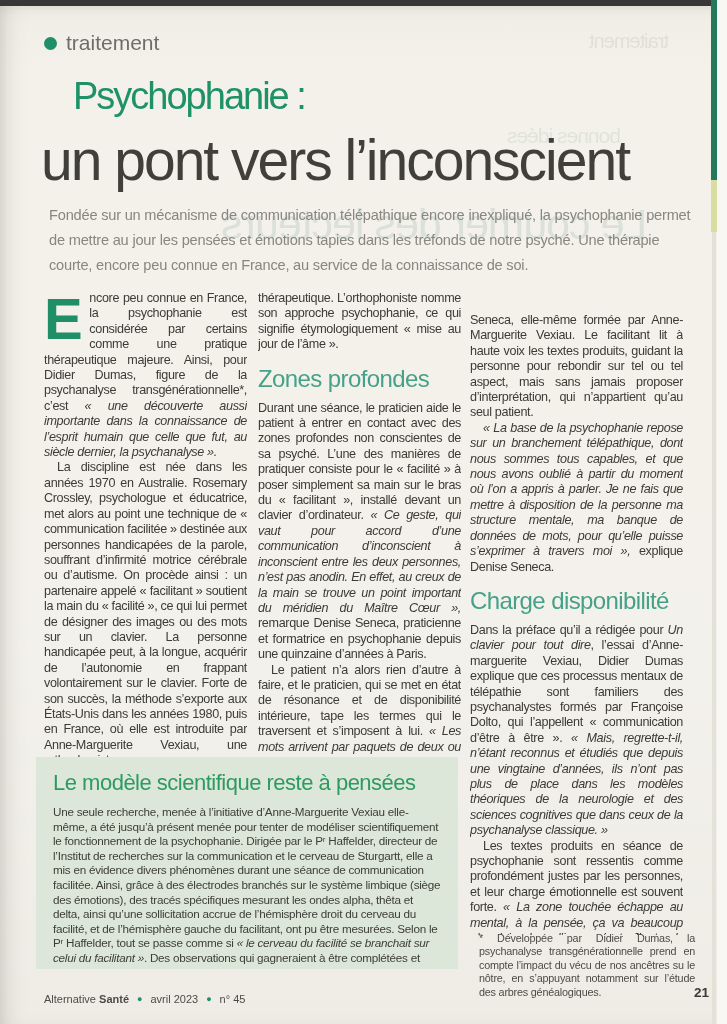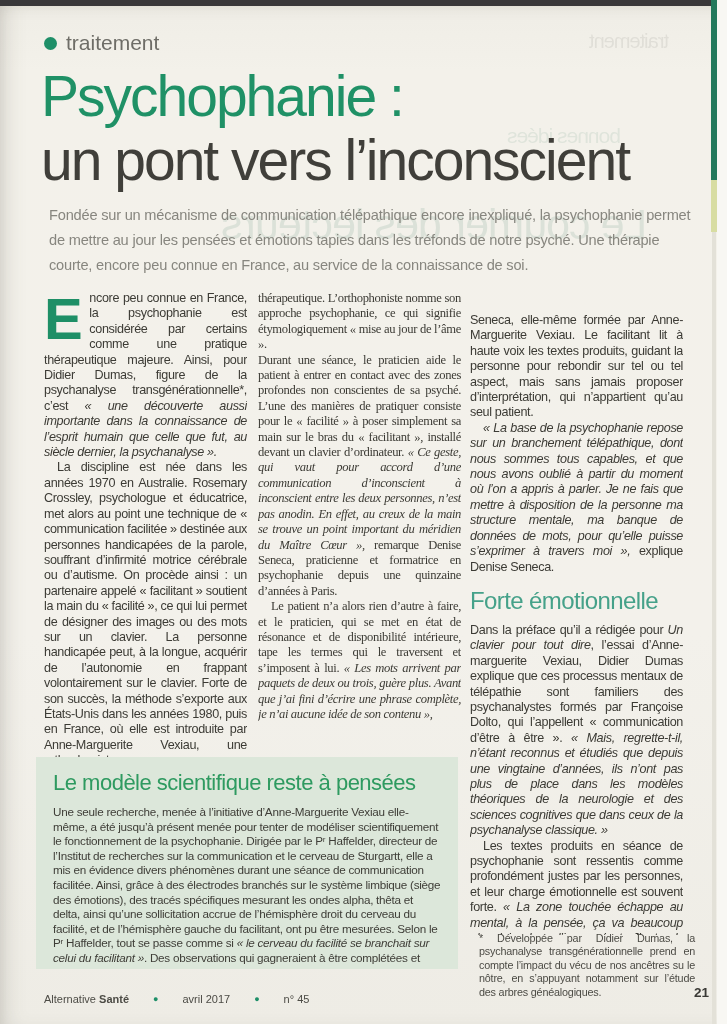--- a/index.html
+++ b/index.html
@@ -18,51 +18,51 @@
     letter-spacing:-1px;white-space:nowrap;pointer-events:none;}
   .ghost-headline{left:222px;top:200px;font-size:43px;}
   .ghost-tag{left:508px;top:124px;font-size:21px;opacity:.17;}
   .ghost-kicker{left:590px;top:30px;font-size:20px;color:#8a8a84;opacity:.16;}
   
   .kicker{position:absolute;left:44px;top:31px;display:flex;align-items:center;gap:9px;
     font-size:21px;color:#6e6d67;}
   .kdot{width:13px;height:13px;border-radius:50%;background:#1e8f68;display:inline-block;}
   
   .title{position:absolute;left:41px;top:64px;margin:0;font-weight:400;}
-  .t1{display:block;font-size:57px;line-height:64px;letter-spacing:-2px;color:#1f9166;}
+  .t1{display:block;font-size:38px;line-height:64px;letter-spacing:-2px;color:#1f9166;margin-left:32px;}
   .t2{display:block;font-size:57px;line-height:64px;letter-spacing:-2px;color:#403f3a;}
   
   .lede{position:absolute;left:44px;top:198px;width:650px;margin:5px;
     font-size:14.6px;line-height:25px;letter-spacing:-.2px;color:#87867f;}
   
   .col{position:absolute;top:291px;width:203px;overflow:hidden;
     font-size:12.6px;line-height:15.4px;letter-spacing:-.35px;
     color:#3c3b35;text-align:justify;}
   .col1{left:44px;height:466px;}
-  .col2{left:258px;height:466px;font-family:Liberation Serif, serif;}
+  .col2{left:258px;height:466px;}
   .col3{left:470px;width:213px;height:622px;margin-top:22px;}
   .bp{margin:0;}
   .ind{text-indent:13px;}
   .it{font-style:italic;}
   .sec-h{font-size:24px;line-height:27px;color:#45a189;letter-spacing:-.6px;
     margin:12px 0 9px;text-align:left;font-weight:400;}
   .drop{float:left;font-size:58px;line-height:49px;font-weight:700;color:#1e8f66;
     margin:3px 7px 0 0;}
   
   .green-box{position:absolute;left:36px;top:757px;width:422px;height:212px;
     background:#dce7da;box-sizing:border-box;padding:13px 17px;overflow:hidden;}
   .box-title{font-size:22px;line-height:26px;color:#2e9a60;letter-spacing:-.5px;
     margin:0 0 9px 0;font-weight:400;}
   .box-body{margin:0;font-size:11.7px;line-height:14.6px;letter-spacing:-.25px;
     color:#3e3d37;text-align:left;}
   
   .footnote{position:absolute;left:471px;top:924px;width:216px;margin:8px;
     font-size:10.8px;line-height:13.4px;letter-spacing:-.2px;color:#4c4b45;text-align:justify;}
   
-  .footer{position:absolute;left:44px;top:993px;display:flex;align-items:center;gap:24px;
+  .footer{position:absolute;left:44px;top:993px;display:flex;align-items:center;gap:8px;
     font-size:11px;color:#4c4b45;}
   .fdot{color:#1e8f68;font-size:9px;line-height:1;}
   .pagenum{position:absolute;left:694px;top:985px;font-size:13.5px;font-weight:700;color:#3a3935;}
 </style>
 </head>
 <body>
 
 <div class="paper">
 
   <div class="ghost ghost-headline">Le courrier des lecteurs</div>
@@ -86,41 +86,42 @@
   </h1>
 
   <p class="lede">Fondée sur un mécanisme de communication télépathique encore inexpliqué, la psychophanie permet de mettre au jour les pensées et émotions tapies dans les tréfonds de notre psyché. Une thérapie courte, encore peu connue en France, au service de la connaissance de soi.</p>
 
   <div class="col col1">
       <p class="bp"><span class="drop">E</span><span>ncore peu connue en France, la psychophanie est considérée par certains comme une pratique thérapeutique majeure. Ainsi, pour Didier Dumas, figure de la psychanalyse transgénérationnelle*, c’est </span><span class="it">« une découverte aussi importante dans la connaissance de l’esprit humain que celle que fut, au siècle dernier, la psychanalyse ».</span></p>
       <p class="bp ind"><span>La discipline est née dans les années 1970 en Australie. Rosemary Crossley, psychologue et éducatrice, met alors au point une technique de « communication facilitée » destinée aux personnes handicapées de la parole, souffrant d’infirmité motrice cérébrale ou d’autisme. On procède ainsi : un partenaire appelé « facilitant » soutient la main du « facilité », ce qui lui permet de désigner des images ou des mots sur un clavier. La personne handicapée peut, à la longue, acquérir de l’autonomie en frappant volontairement sur le clavier. Forte de son succès, la méthode s’exporte aux États-Unis dans les années 1980, puis en France, où elle est introduite par Anne-Marguerite Vexiau, une orthophoniste.</span></p>
     </div>
   <div class="col col2">
       <p class="bp"><span>thérapeutique. L’orthophoniste nomme son approche psychophanie, ce qui signifie étymologiquement « mise au jour de l’âme ».</span></p>
+      <div class="sec-h">Zones profondes</div>
       <p class="bp"><span>Durant une séance, le praticien aide le patient à entrer en contact avec des zones profondes non conscientes de sa psyché. L’une des manières de pratiquer consiste pour le « facilité » à poser simplement sa main sur le bras du « facilitant », installé devant un clavier d’ordinateur. </span><span class="it">« Ce geste, qui vaut pour accord d’une communication d’inconscient à inconscient entre les deux personnes, n’est pas anodin. En effet, au creux de la main se trouve un point important du méridien du Maître Cœur »,</span><span> remarque Denise Seneca, praticienne et formatrice en psychophanie depuis une quinzaine d’années à Paris.</span></p>
       <p class="bp ind"><span>Le patient n’a alors rien d’autre à faire, et le praticien, qui se met en état de résonance et de disponibilité intérieure, tape les termes qui le traversent et s’imposent à lui. </span><span class="it">« Les mots arrivent par paquets de deux ou trois, guère plus. Avant que j’ai fini d’écrire une phrase complète, je n’ai aucune idée de son contenu »,</span></p>
     </div>
   <div class="col col3">
       <p class="bp"><span>Seneca, elle-même formée par Anne-Marguerite Vexiau. Le facilitant lit à haute voix les textes produits, guidant la personne pour rebondir sur tel ou tel aspect, mais sans jamais proposer d’interprétation, qui n’appartient qu’au seul patient.</span></p>
       <p class="bp ind"><span class="it">« La base de la psychophanie repose sur un branchement télépathique, dont nous sommes tous capables, et que nous avons oublié à partir du moment où l’on a appris à parler. Je ne fais que mettre à disposition de la personne ma structure mentale, ma banque de données de mots, pour qu’elle puisse s’exprimer à travers moi »,</span><span> explique Denise Seneca.</span></p>
-      <div class="sec-h">Forte émotionnelle</div>
+      <div class="sec-h">Charge disponibilité</div>
       <p class="bp"><span>Dans la préface qu’il a rédigée pour </span><span class="it">Un clavier pour tout dire</span><span>, l’essai d’Anne-marguerite Vexiau, Didier Dumas explique que ces processus mentaux de télépathie sont familiers des psychanalystes formés par Françoise Dolto, qui l’appellent « communication d’être à être ». </span><span class="it">« Mais, regrette-t-il, n’étant reconnus et étudiés que depuis une vingtaine d’années, ils n’ont pas plus de place dans les modèles théoriques de la neurologie et des sciences cognitives que dans ceux de la psychanalyse classique. »</span></p>
       <p class="bp ind"><span>Les textes produits en séance de psychophanie sont ressentis comme profondément justes par les personnes, et leur charge émotionnelle est souvent forte. </span><span class="it">« La zone touchée échappe au mental, à la pensée, ça va beaucoup plus loin dans l’inconscient. J’entends régulièrement des commentaires du type : “c’est exactement ce que je n’arrive pas à dire” ; ou bien : “je n’aurais pas pu le dire mieux” »,</span></p>
     </div>
 
   <div class="green-box">
     <div class="box-title">Le modèle scientifique reste à pensées</div>
     <p class="box-body"><span>Une seule recherche, menée à l’initiative d’Anne-Marguerite Vexiau elle-même, a été jusqu’à présent menée pour tenter de modéliser scientifiquement le fonctionnement de la psychophanie. Dirigée par le Pʳ Haffelder, directeur de l’Institut de recherches sur la communication et le cerveau de Sturgartt, elle a mis en évidence divers phénomènes durant une séance de communication facilitée. Ainsi, grâce à des électrodes branchés sur le système limbique (siège des émotions), des tracés spécifiques mesurant les ondes alpha, thêta et delta, ainsi qu’une sollicitation accrue de l’hémisphère droit du cerveau du facilité, et de l’hémisphère gauche du facilitant, ont pu être mesurées. Selon le Pʳ Haffelder, tout se passe comme si </span><span class="it">« le cerveau du facilité se branchait sur celui du facilitant »</span><span>. Des observations qui gagneraient à être complétées et confrontées à d’autres études plus poussées.</span></p>
   </div>
 
   <p class="footnote">* Développée par Didier Dumas, la psychanalyse transgénérationnelle prend en compte l’impact du vécu de nos ancêtres su le nôtre, en s’appuyant notamment sur l’étude des arbres généalogiques.</p>
 
   <div class="footer">
     <span><span>Alternative</span>&nbsp;<b>Santé</b></span>
     <span class="fdot">●</span>
-    <span>avril 2017</span>
+    <span>avril 2023</span>
     <span class="fdot">●</span>
     <span>n° 45</span>
   </div>
 
   <div class="pagenum">21</div>
 
 </div>
 
 </body></html>

